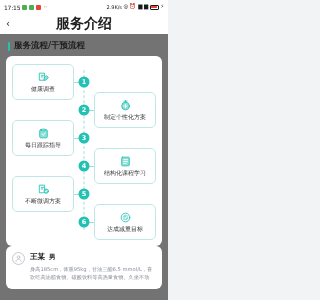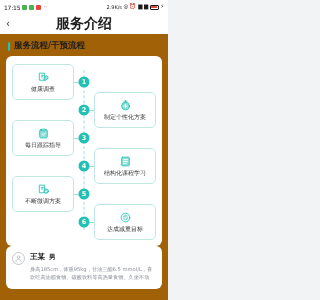--- a/index.html
+++ b/index.html
@@ -42,21 +42,21 @@
     padding:0 6px;
   }
   .nav-back { font-size:10px; color:#2b2b2b; line-height:1; width:14px; }
   .nav-title {
     position:absolute; left:0; right:0; text-align:center;
     font-size:14px; color:#1f1f1f; font-weight:bold;
     pointer-events:none;
   }
 
   
-  .content { height:266px; background:#a16207; padding:0 0 4px 0; overflow:hidden; }
+  .content { height:266px; background:#737373; padding:0 0 4px 0; overflow:hidden; }
 
   
   .sec-head {
     display:flex; align-items:center; gap:4px;
     padding:6px 8px 4px 8px;
   }
   .sec-bar { width:2px; height:9px; background:#23c0b4; border-radius:1px; }
   .sec-title { font-size:8.5px; font-weight:bold; color:#1d1d1f; }
 
   

